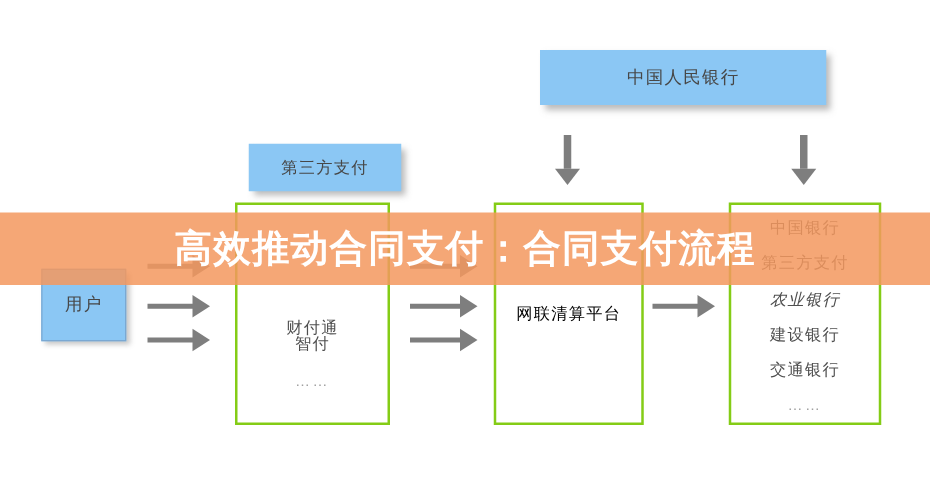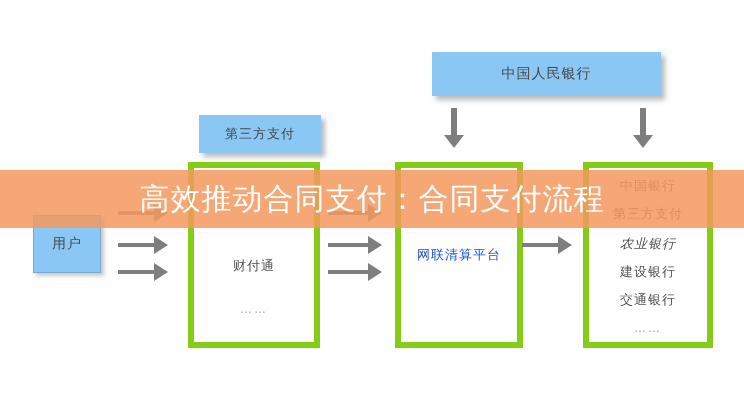--- a/index.html
+++ b/index.html
@@ -16,32 +16,32 @@
     background:#8bc7f4;
     box-shadow:4px 4px 5px rgba(120,120,120,0.5);
     display:flex; align-items:center; justify-content:center;
     font-size:14px; color:#474747; letter-spacing:1px;
   }
   .bluebox.user { border:1px solid #7aa8d2; box-shadow:3px 3px 4px rgba(130,130,130,0.45);align-items:center; }
 
   
   .whitebox {
     position:absolute; background:#ffffff;
-    border:6px solid #84cc16;
+    border:2px solid #84cc16;
   }
   .whitebox .item {
     position:absolute; left:0; width:100%; height:18px;
     text-align:center; font-size:13px; line-height:18px; color:#4f4f4f;
     letter-spacing:1px;
   }
   .whitebox .item.dots { color:#a0a0a0; font-size:12px; letter-spacing:2px; }
   .centerlabel {
     position:absolute; inset:0;
     display:flex; align-items:center; justify-content:center;
-    font-size:13px; color:#1d4ed8; letter-spacing:1px;
+    font-size:13px; color:#000000; letter-spacing:1px;
   }
 
   
   .supervision {
     position:absolute; left:487px; top:110px; width:123px; height:35px;
     background:#ffffff; border:2px solid #474747; border-radius:7px;
     display:flex; align-items:center; justify-content:center;
     font-size:13px; color:#3d3d3d; letter-spacing:2px;
   }
 
@@ -66,30 +66,30 @@
   }
 
   
   .banner {
     position:absolute; left:0; top:170px; width:744px; height:58px;
     background:rgba(243,152,94,0.85);
     display:flex; align-items:center; justify-content:center;
     z-index:10;
   }
   .banner .title {
-    font-size:30px; font-weight:400; color:#ffffff;
+    font-size:30px; font-weight:700; color:#ffffff;
     letter-spacing:1px; white-space:nowrap;
   }
 </style>
 </head>
 <body>
 
 <div class="stage">
 
-  <div class="bluebox" style="left:432px; top:52px; width:229px; height:44px;">
+  <div class="bluebox" style="left:432px; top:40px; width:229px; height:44px;">
     <span>中国人民银行</span>
   </div>
 
   <div class="varrow" style="left:444px; top:108px;">
     <div class="stem"></div>
     <div class="head"></div>
   </div>
   <div class="varrow" style="left:633px; top:108px;">
     <div class="stem"></div>
     <div class="head"></div>
@@ -99,20 +99,21 @@
   <div class="bluebox user" style="left:33px; top:215px; width:66px; height:56px;">
     <span>用户</span>
   </div>
 
   <div class="bluebox" style="left:188px; top:115px; width:122px; height:38px; font-size:13px;margin-left:11px;">
     <span>第三方支付</span>
   </div>
 
   <div class="whitebox" style="left:188px; top:162px; width:120px; height:174px;">
     <div class="item" style="top:61px;margin-top:28px;">财付通</div>
+    <div class="item" style="top:102px;">智付</div>
     <div class="item dots" style="top:132px;">……</div>
   </div>
 
   <div class="whitebox" style="left:395px; top:162px; width:116px; height:174px;">
     <div class="centerlabel">网联清算平台</div>
   </div>
 
   <div class="whitebox" style="left:583px; top:162px; width:118px; height:174px;">
     <div class="item" style="top:9px;">中国银行</div>
     <div class="item" style="top:37px;">第三方支付</div>

